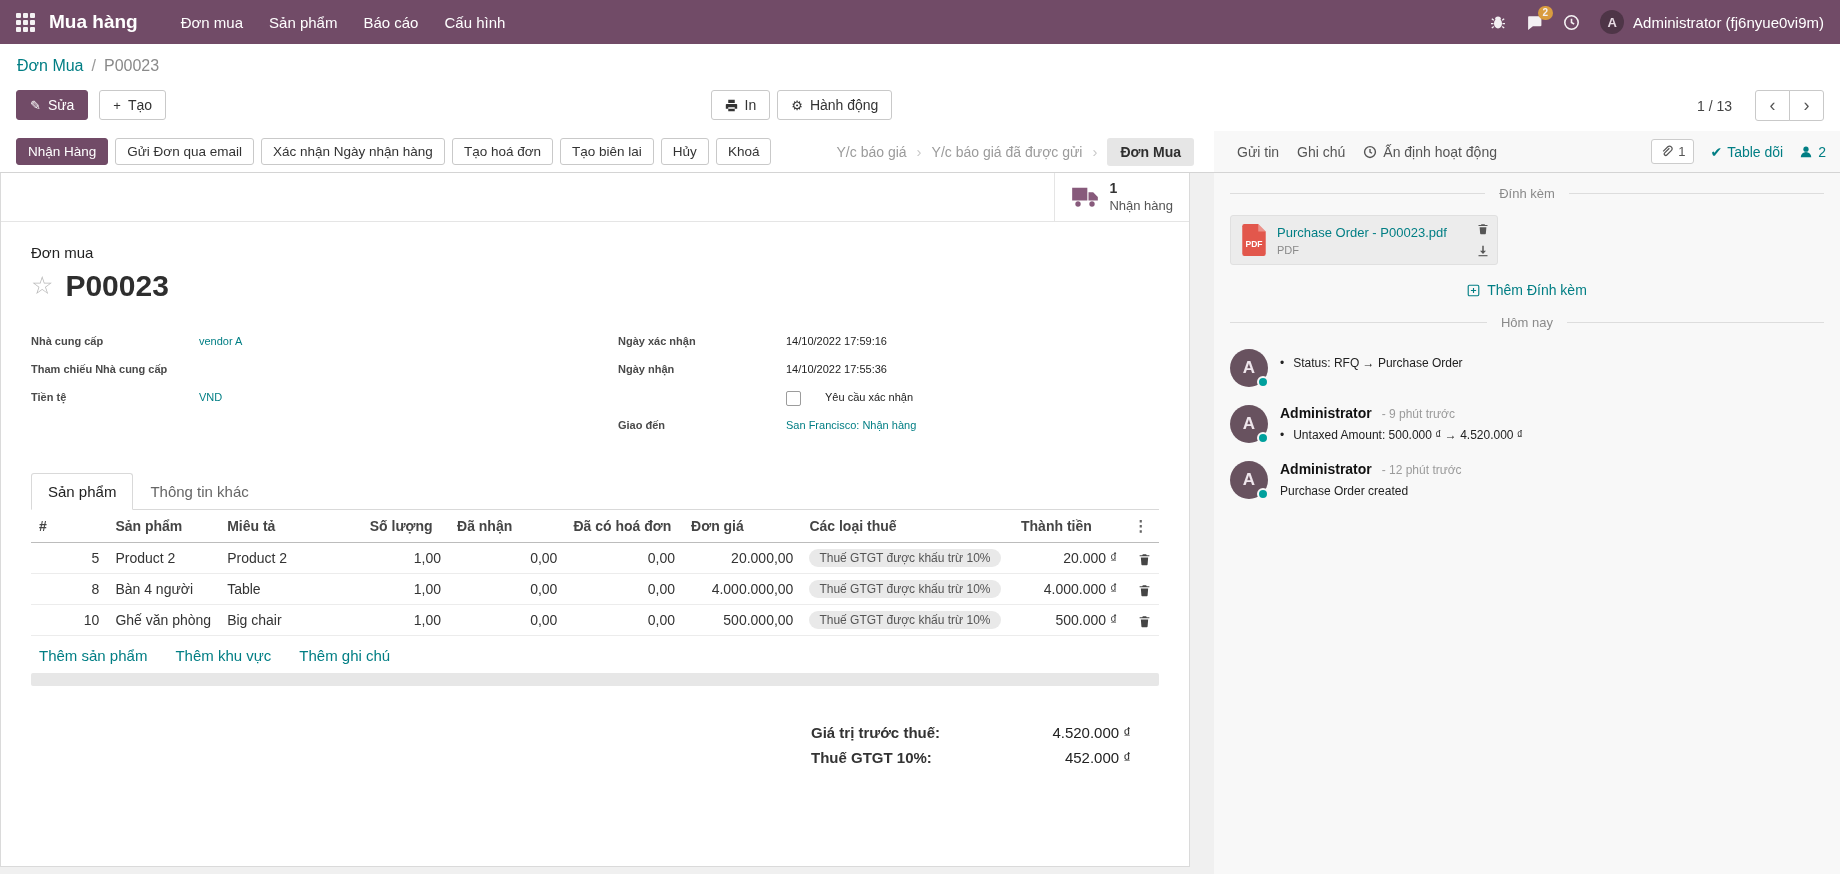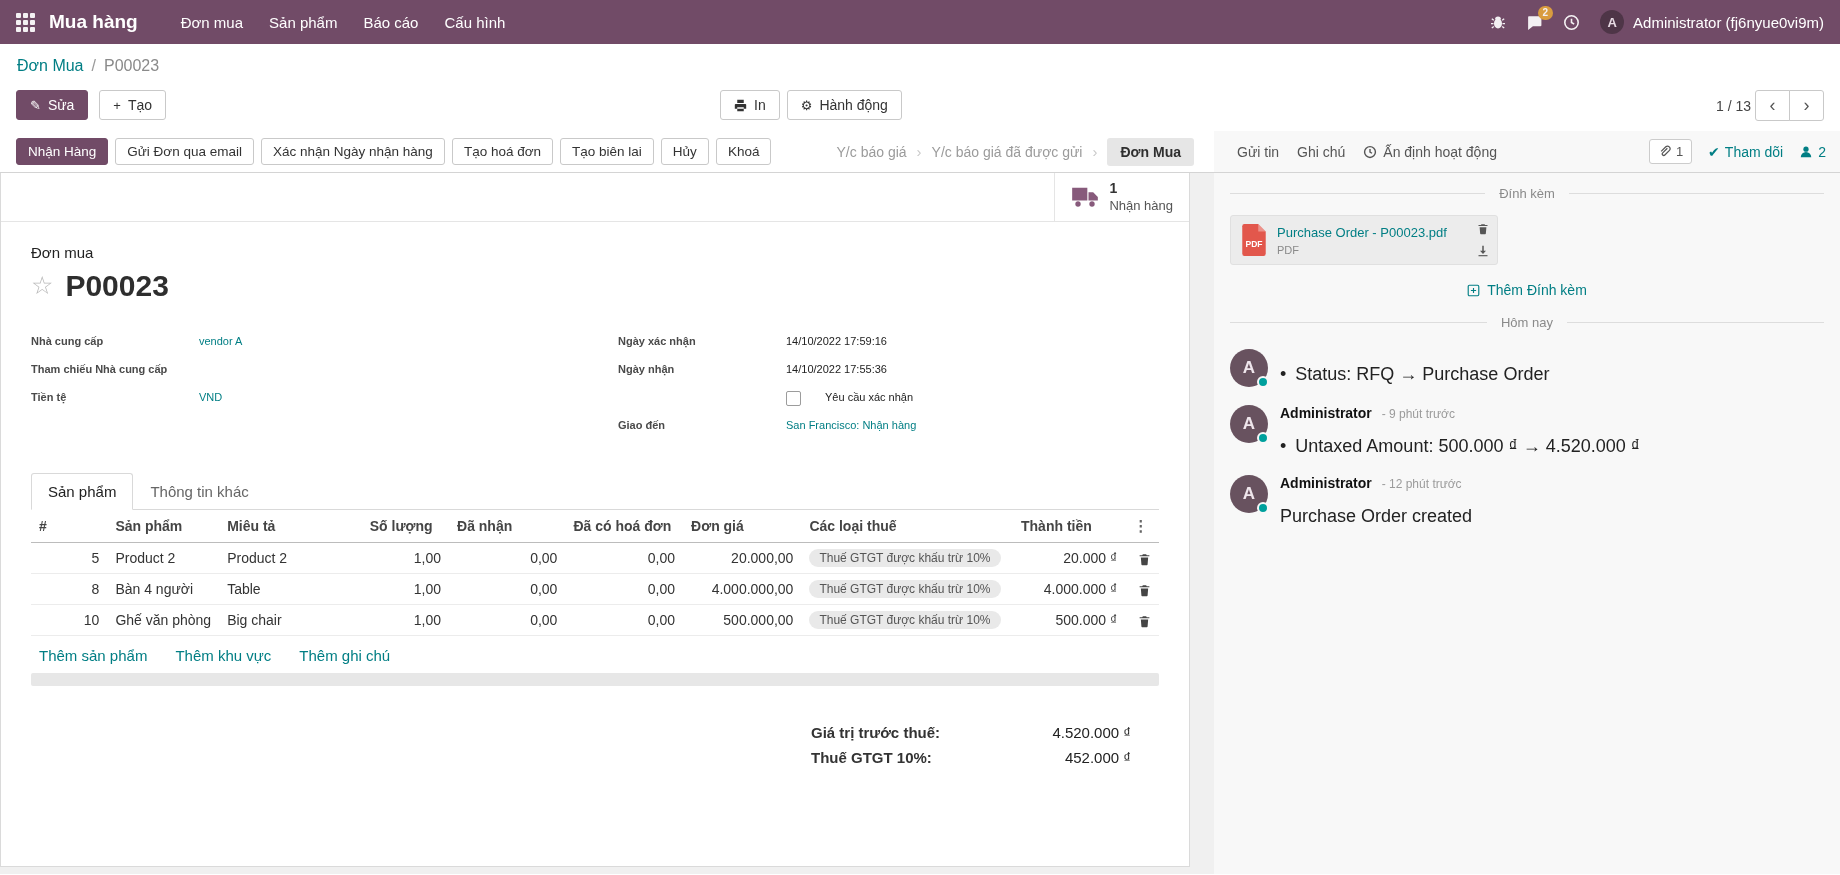--- a/index.html
+++ b/index.html
@@ -27,21 +27,21 @@
   .crumbs { height: 44px; display: flex; align-items: center; padding: 0 17px; font-size: 16px; background: #fff; }
   .crumb-link { color: var(--link, #017e84); cursor: pointer; }
   .crumb-sep { color: #999; margin: 0 8px; }
   .crumb-current { color: #8a8a8a; }
   .cp { display: flex; align-items: flex-start; padding: 2px 16px 10px; background: #fff; }
   .btn { display: inline-flex; align-items: center; gap: 7px; padding: 6px 13px; border: 1px solid #c9c9c9; background: #fff; border-radius: 3px; font-size: 14px; color: #333; cursor: pointer; white-space: nowrap; }
   .btn-primary { background: var(--brand, #714B67); border-color: var(--brand, #714B67); color: #fff; }
   .btn + .btn { margin-left: 7px; }
   .btn .glyph { font-size: 13px; line-height: 1; }
   .cp-center { flex: 1; display: flex; justify-content: center; padding-right: 260px; }
-  .pager { display: flex; align-items: center; gap: 4px; font-size: 14px; color: #444; }
+  .pager { display: flex; align-items: center; gap: 23px; font-size: 14px; color: #444; }
   .pager-btns { display: flex; }
   .pager-btn { width: 35px; height: 31px; border: 1px solid #c9c9c9; background: #fff; display: flex; align-items: center; justify-content: center; font-size: 18px; color: #555; cursor: pointer; }
   .pager-btn:first-child { border-radius: 3px 0 0 3px; }
   .pager-btn:last-child { border-radius: 0 3px 3px 0; margin-left: -1px; }
 
   
   .content { display: flex; height: 743px; background: #f0f0f0; }
   .form-col { width: 1214px; display: flex; flex-direction: column; background: #f0f0f0; }
 
   .statusbar { background: #fff; border-bottom: 1px solid #d4d4d4; display: flex; align-items: center; padding: 6px 16px; height: 42px; flex-shrink: 0; }
@@ -112,21 +112,21 @@
   .card-actions button { background: none; border: none; color: #555; cursor: pointer; line-height: 0; padding: 0; }
 
   .add-attach { display: flex; justify-content: center; align-items: center; gap: 7px; padding: 15px 0 4px; color: var(--link, #017e84); font-size: 14px; cursor: pointer; }
 
   .msg { display: flex; padding: 15px 16px 3px; gap: 12px; }
   .msg-avatar { width: 38px; height: 38px; border-radius: 50%; background: #68525f; color: #efe6ec; display: flex; align-items: center; justify-content: center; font-weight: bold; font-size: 17px; position: relative; flex-shrink: 0; }
   .online-dot { position: absolute; right: -1px; bottom: -1px; width: 12px; height: 12px; border-radius: 50%; background: var(--online, #00a09d); border: 2px solid #f8f8f8; }
   .msg-main { flex: 1; min-width: 0; }
   .msg-author { font-weight: bold; color: #111; font-size: 14px; cursor: pointer; }
   .msg-time { color: #9b9b9b; font-size: 12px; margin-left: 6px; }
-  .msg-text { margin-top: 15px; font-size: 18px; color: #222; }
+  .msg-text { margin-top: 7px; font-size: 12px; color: #222; }
   .msg-text.bullet { padding-left: 12px; }
   .msg-text.bullet::before { content: "•"; margin-right: 9px; margin-left: -12px; }
 </style>
 </head>
 <body>
 
 <header class="topbar">
   <span class="apps-icon">
       <i></i>
       <i></i>
@@ -408,21 +408,21 @@
       </span>
       <div class="chatter-top-right">
         <span class="attach-toggle">
           <svg class="icon-svg" width="13" height="13" viewBox="0 0 16 16" fill="none" stroke="currentColor" stroke-width="1.5">
               <path d="M11.5 4 5.8 9.7a1.8 1.8 0 0 0 2.6 2.6l5.7-5.7a3.2 3.2 0 0 0-4.5-4.5L3.9 7.8"></path>
             </svg>
           <span>1</span>
         </span>
         <span class="follow">
           <span>✔</span>
-          <span>Tham dõi</span>
+          <span>Table dõi</span>
         </span>
         <span class="followers">
           <svg class="icon-svg" width="14" height="14" viewBox="0 0 16 16" fill="currentColor">
               <circle cx="8" cy="4.8" r="3"></circle>
               <path d="M2 14a6 6 0 0 1 12 0z"></path>
             </svg>
           <span>2</span>
         </span>
       </div>
     </div>

